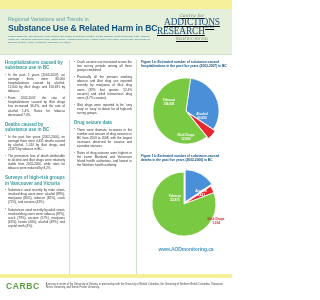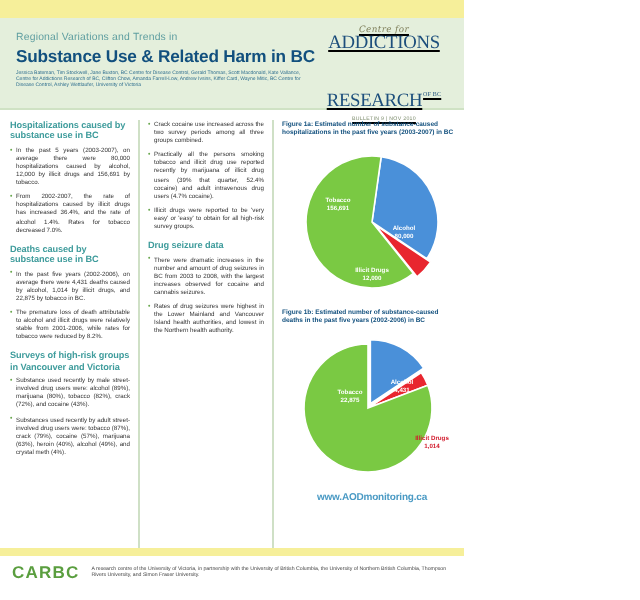--- a/index.html
+++ b/index.html
@@ -52,23 +52,22 @@
     font-family: "DejaVu Serif", serif;
     font-style: italic; font-size: 4.4px; color: #7f7f5a;
     line-height: 5px; letter-spacing: .2px;
   }
   .logo-l1 {
     font-family: "Liberation Serif", serif;
     font-size: 9.4px; color: #1d4f7c; letter-spacing: -.15px;
     line-height: 9.4px; font-weight: normal;
   }
   .logo-l2row {
-    display: flex; align-items: flex-end; justify-content: center;
+    display: flex; align-items: flex-end; 
     line-height: 9.4px;
-    margin-top: 20px;
   }
   .logo-l2 {
     font-family: "Liberation Serif", serif;
     font-size: 9.4px; color: #1d4f7c; letter-spacing: -.15px;
   }
   .logo-sup {
     font-family: "Liberation Serif", serif;
     font-size: 3px; color: #1d4f7c; margin-left: .4px;
     position: relative; top: -4px; letter-spacing: .1px;
   }

